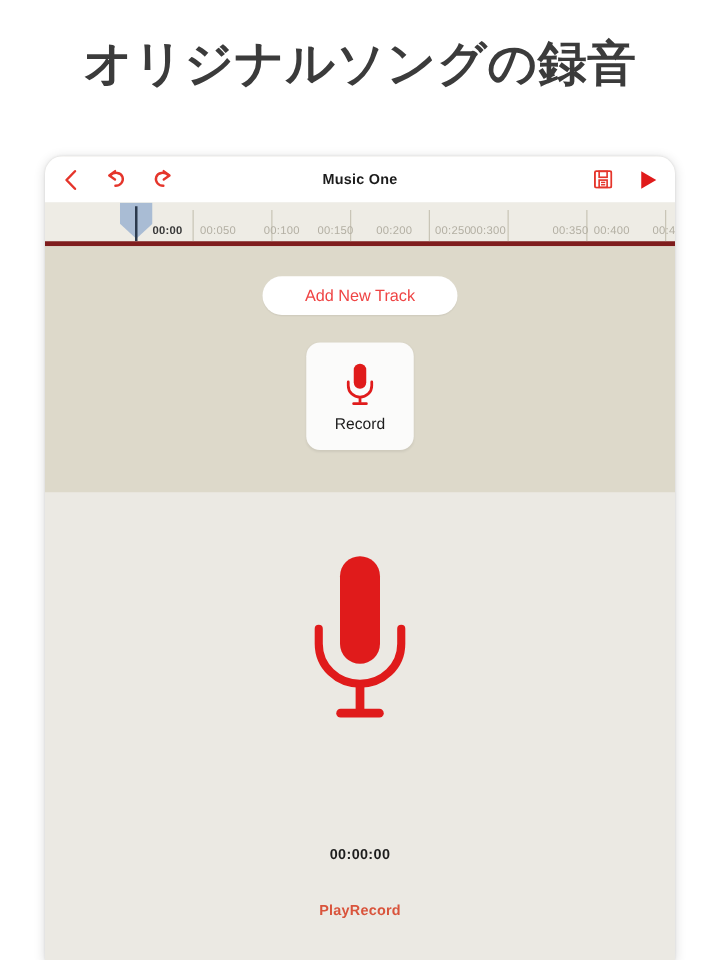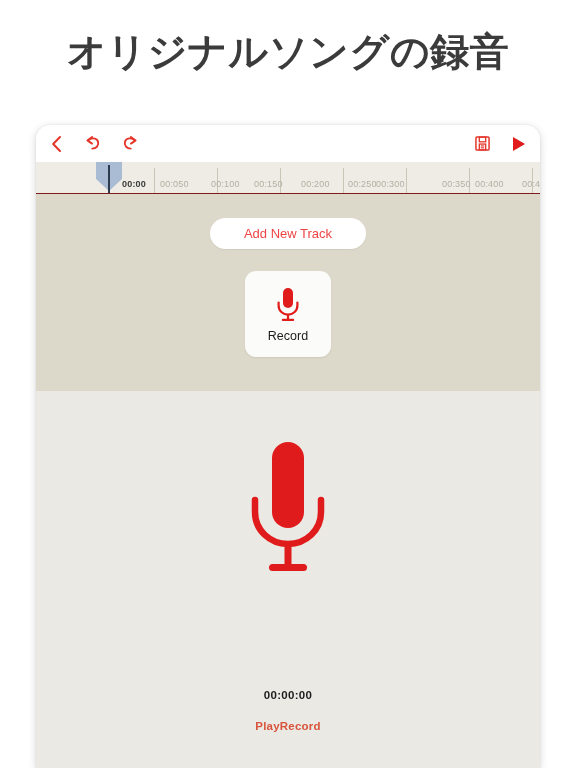--- a/index.html
+++ b/index.html
@@ -65,21 +65,21 @@
     letter-spacing: 0.2px;
     pointer-events: none;
   }
   .tb-icon { display: flex; align-items: center; justify-content: center; cursor: pointer; }
 
   
   .ruler {
     position: relative;
     height: 31px;
     background: #eeece5;
-    border-bottom: 1px solid #7f1d1d;
+    border-bottom: 4px solid #7f1d1d;
     overflow: hidden;
   }
   .tick {
     position: absolute;
     top: 6px;
     bottom: 0;
     width: 1px;
     background: #c9c5b7;
   }
   .tick-label {
@@ -174,21 +174,21 @@
   }
   .big-mic {
     position: absolute;
     left: 50%;
     transform: translateX(-50%);
     top: 47px;
   }
   .timer {
     position: absolute;
     left: 0; right: 0;
-    top: 298px;
+    top: 284px;
     text-align: center;
     font-size: 11.5px;
     font-weight: bold;
     color: #1d1d1d;
     letter-spacing: 0.3px;
   }
   .transport {
     position: absolute;
     left: 0; right: 0;
     top: 329px;
@@ -224,20 +224,21 @@
         </svg>
       </span>
       <span class="tb-icon">
         <svg width="17" height="18" viewBox="0 0 17 18" fill="none">
           <path d="M12.8 5.2 C9.5 2.2 4.2 3 3 6.6 C1.8 10.4 4.9 13.6 8.7 13.6" stroke="#e5352b" stroke-width="1.9" stroke-linecap="round" fill="none"></path>
           <path d="M8.9 1.9 L13.6 5.4 L9.0 8.6" stroke="#e5352b" stroke-width="1.9" stroke-linecap="round" stroke-linejoin="round" fill="none"></path>
         </svg>
       </span>
     </div>
 
+    <div class="tb-title">Music One</div>
 
     <div class="tb-right">
       <span class="tb-icon">
         <svg width="15" height="15" viewBox="0 0 16 16">
           <rect x="1" y="1" width="14" height="14" rx="1.2" fill="none" stroke="#e5352b" stroke-width="1.6"></rect>
           <rect x="4.6" y="1.2" width="6.8" height="5" fill="none" stroke="#e5352b" stroke-width="1.4"></rect>
           <rect x="4.6" y="8.6" width="6.8" height="6.2" fill="none" stroke="#e5352b" stroke-width="1.4"></rect>
           <rect x="6.2" y="10" width="3.6" height="1.2" fill="#e5352b"></rect>
           <rect x="6.2" y="12" width="3.6" height="1.2" fill="#e5352b"></rect>
         </svg>

